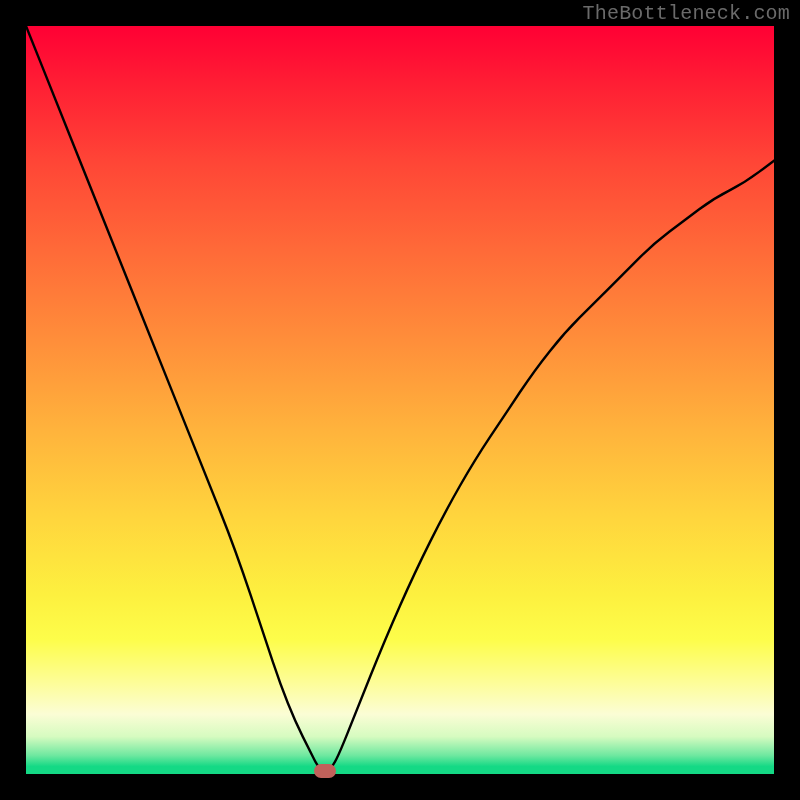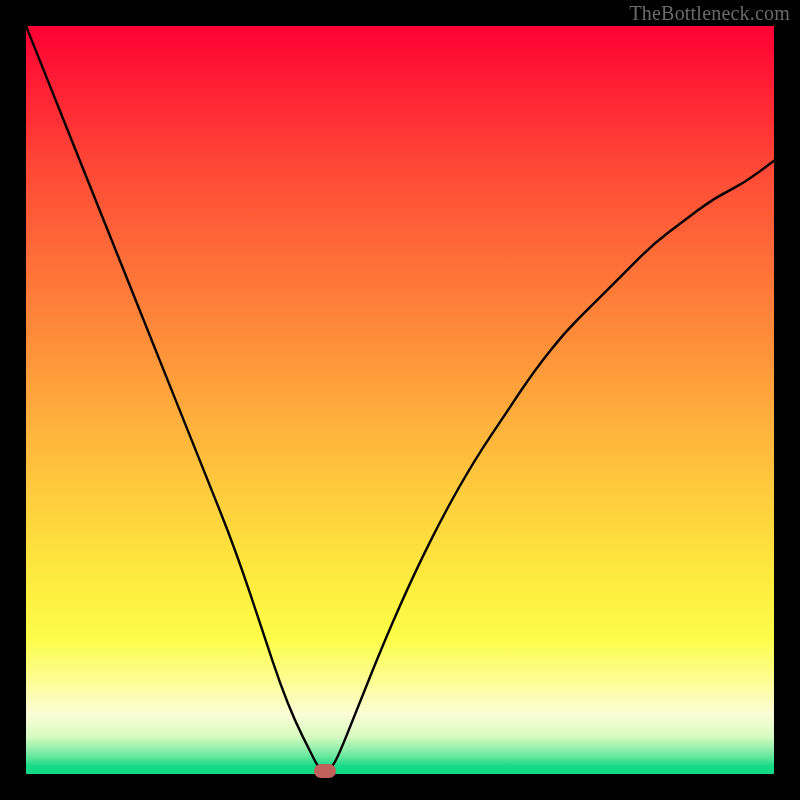--- a/index.html
+++ b/index.html
@@ -45,21 +45,21 @@
     position: absolute;
     width: 22px;
     height: 14px;
     background: #c1615b;
     border-radius: 8px;
   }
   .watermark {
     position: absolute;
     top: 2px;
     right: 10px;
-    font-family: Liberation Serif, serif;
+    font-family: Liberation Mono, monospace;
     font-size: 20px;
     color: #6a6a6a;
     font-weight: 500;
     letter-spacing: 0.2px;
   }
 </style>
 </head>
 <body>
 
 <div class="frame">

